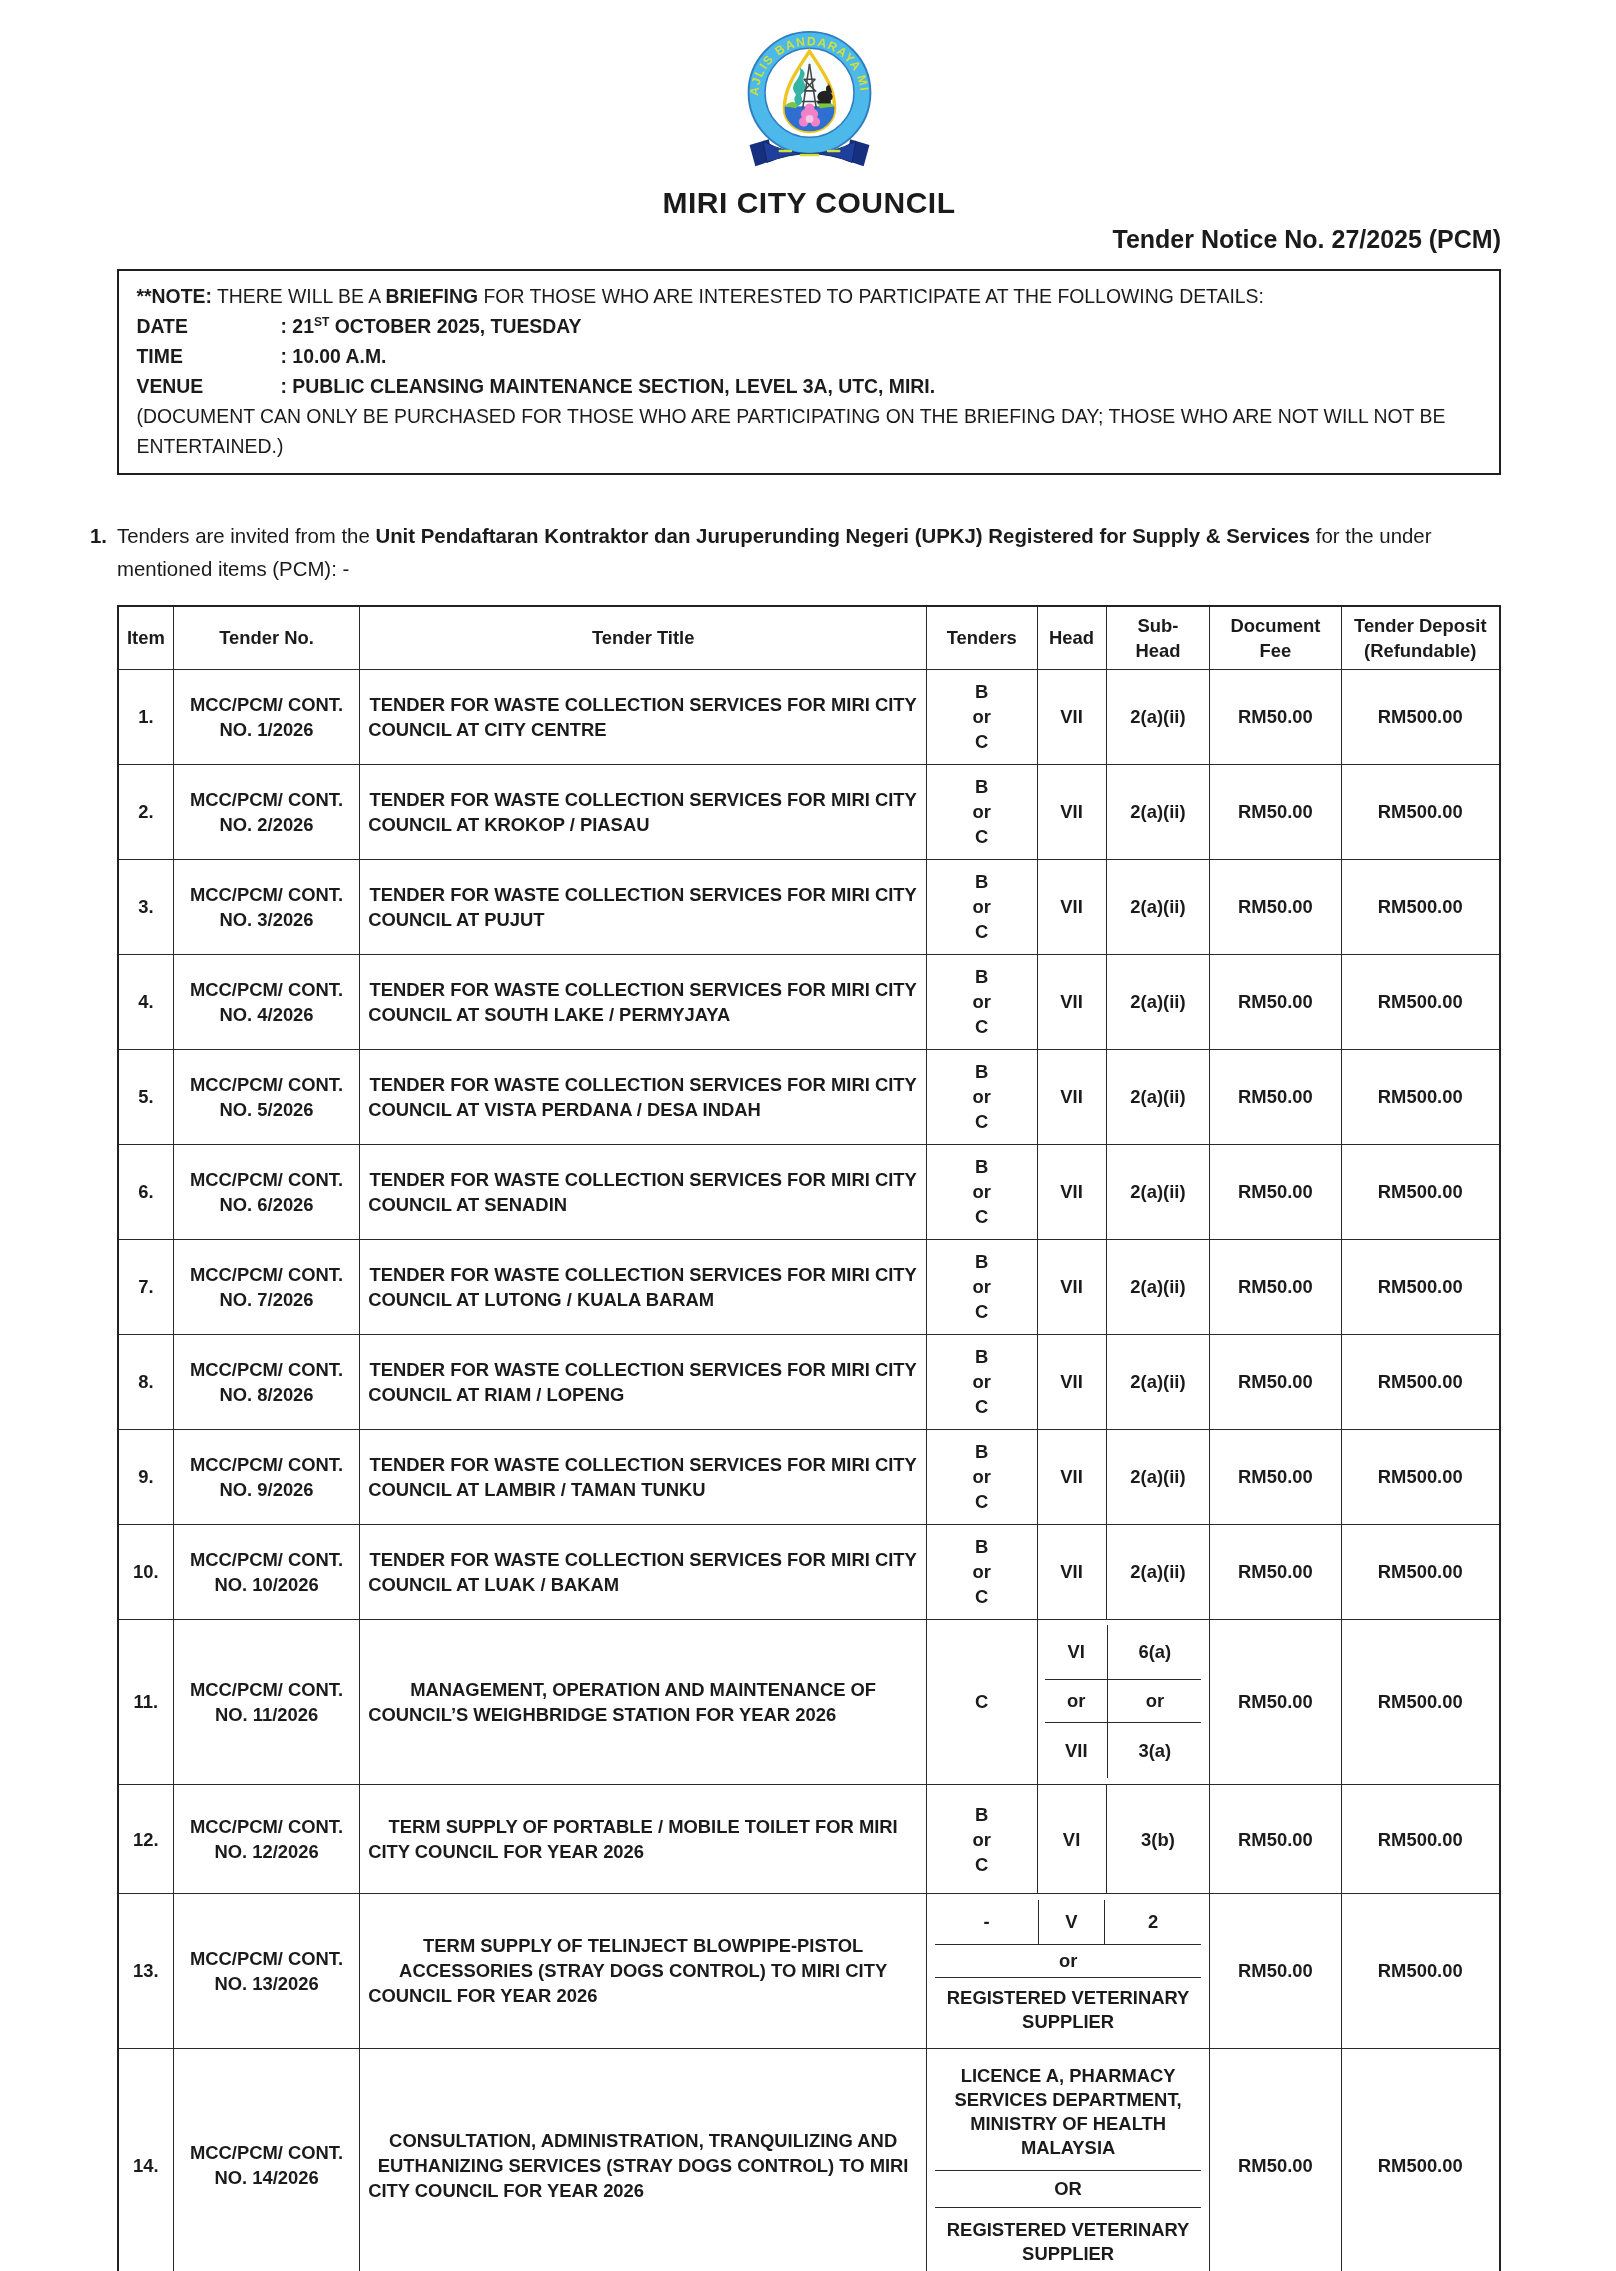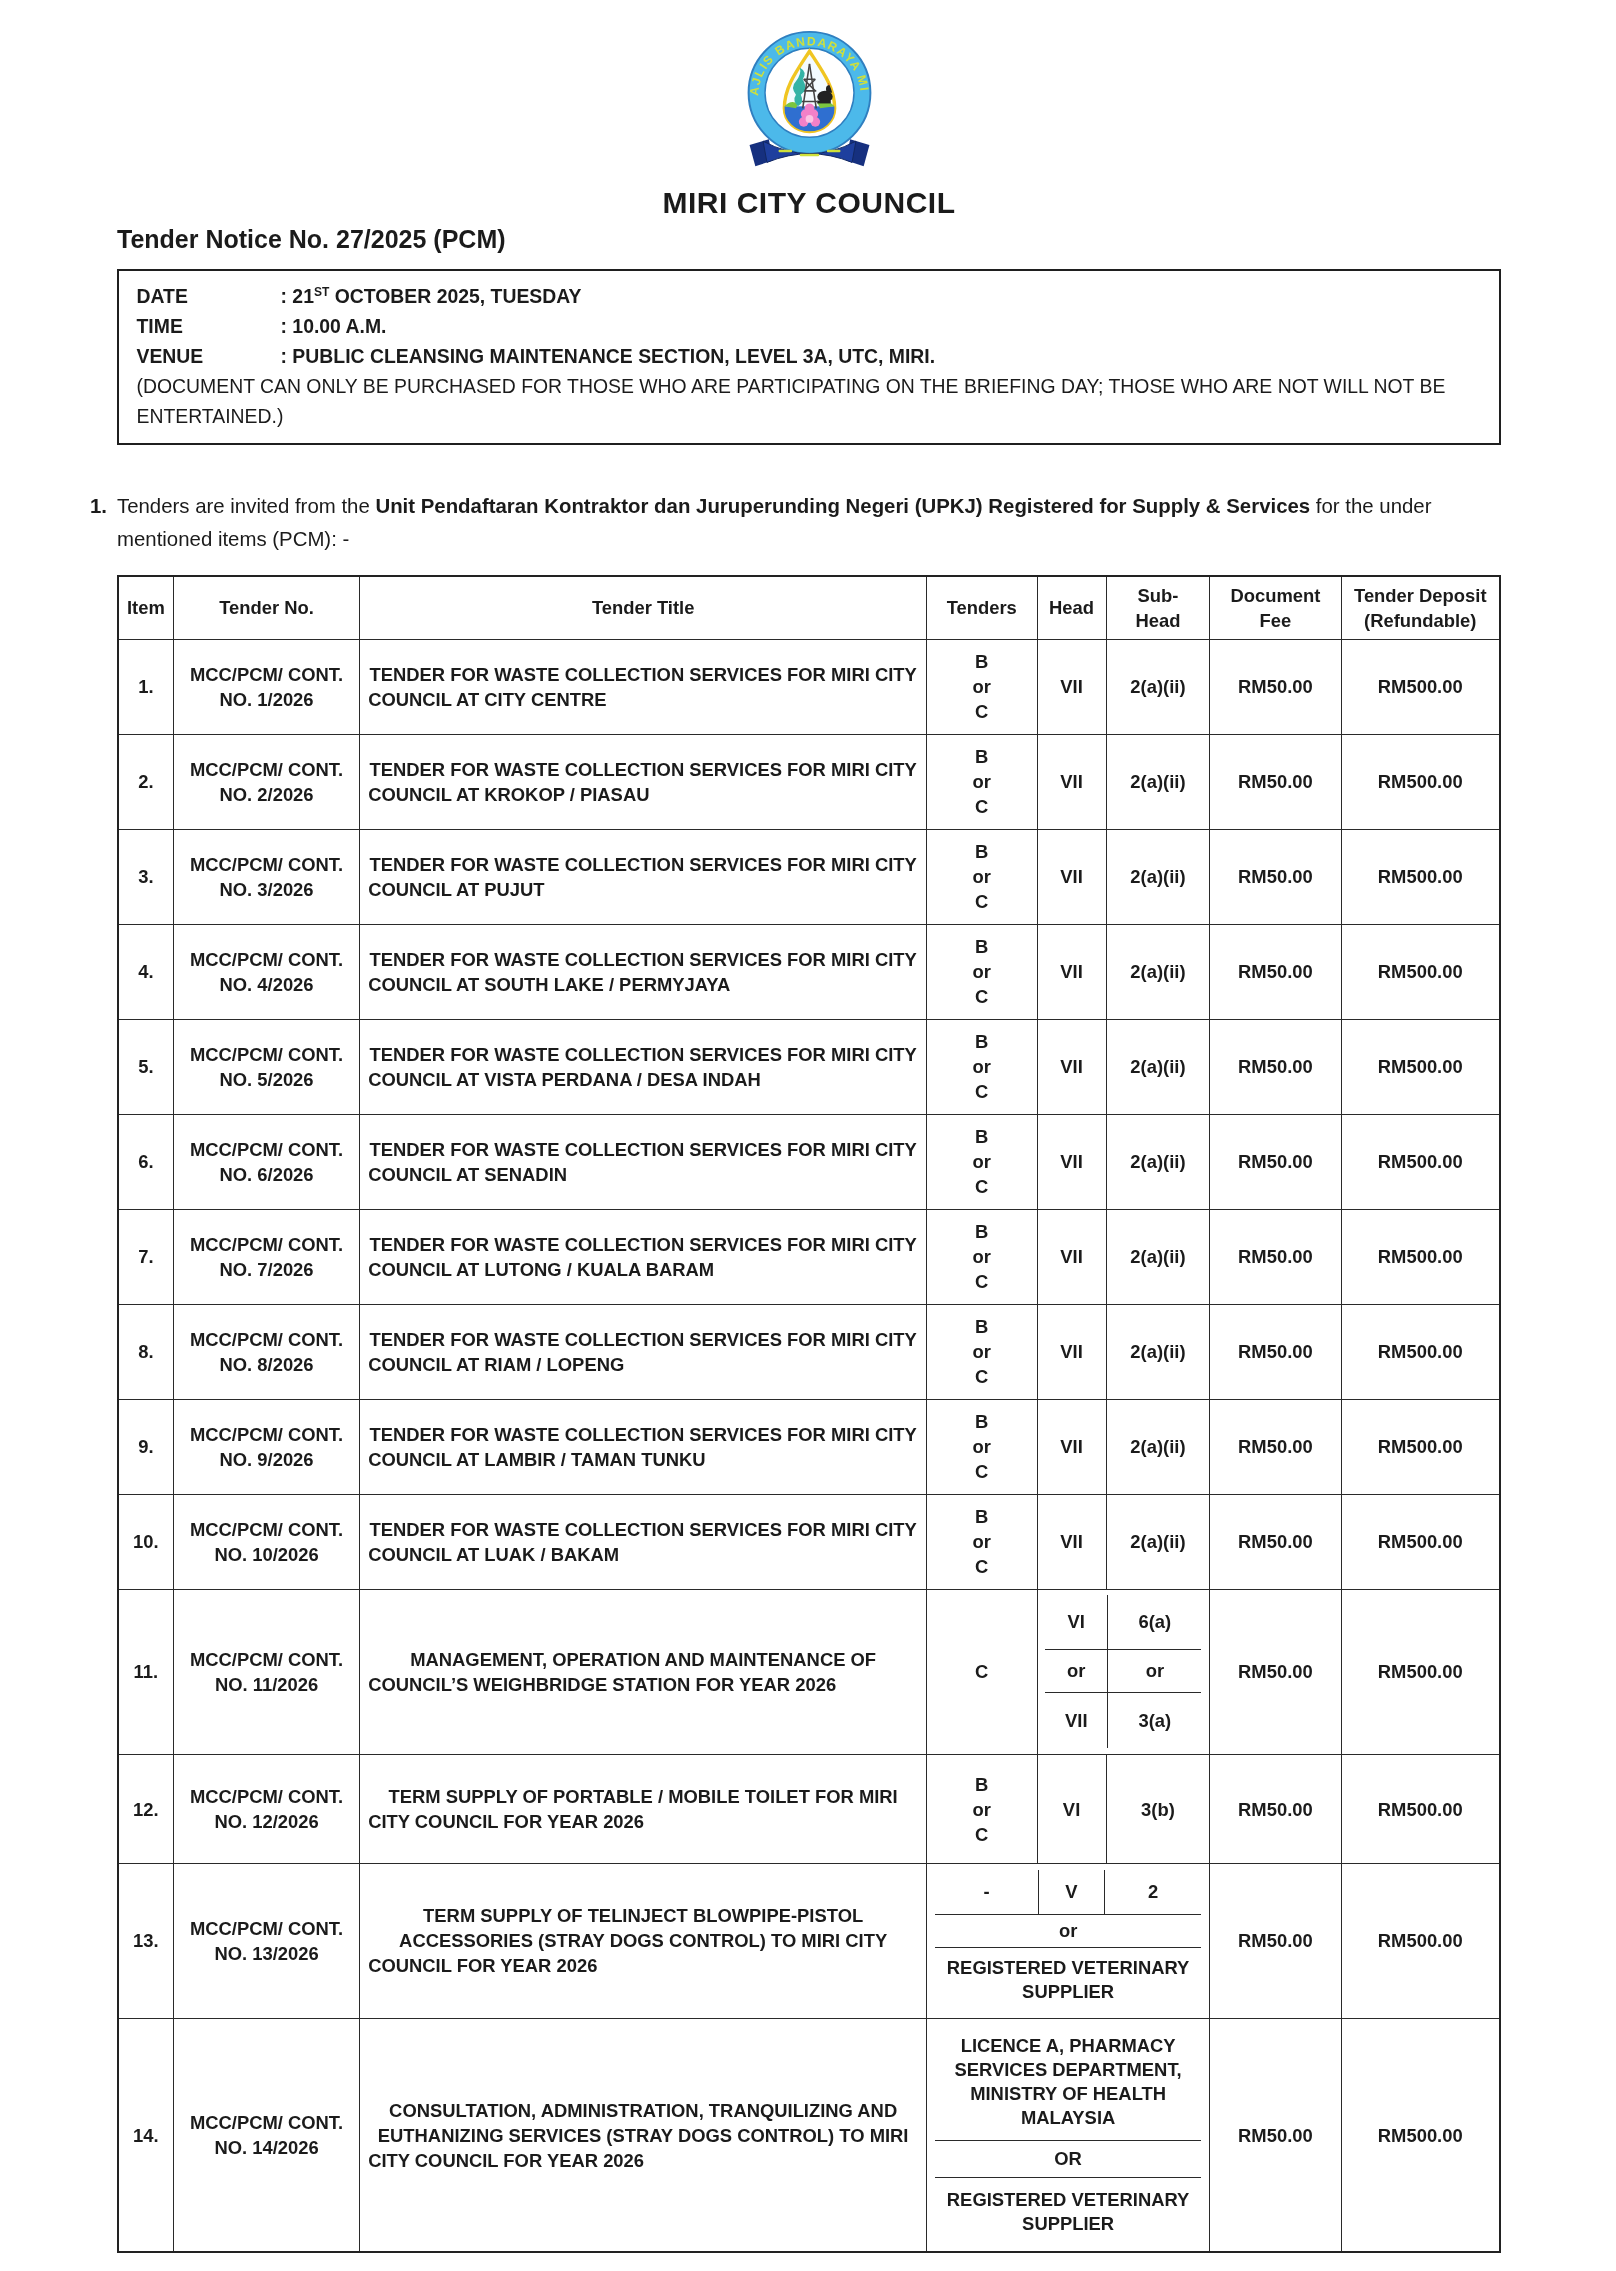--- a/index.html
+++ b/index.html
@@ -10,21 +10,21 @@
     background:#ffffff;
     font-family:"Liberation Sans", sans-serif;
     color:#1b1b1b;
     overflow:hidden;
   }
   .content { position:absolute; left:117px; right:116px; top:0; }
 
   
   .logo-wrap { text-align:center; padding-top:25px; }
   .org-name { text-align:center; font-size:30px; font-weight:bold; letter-spacing:0.5px; margin-top:3.9px; }
-  .notice-no { text-align:left; font-size:25px; font-weight:bold; margin-top:4.9px; }
+  .notice-no { text-align:right; font-size:25px; font-weight:bold; margin-top:4.9px; }
 
   
   .note-box {
     border:2.9px solid #1f1f1f;
     margin-top:15.5px;
     padding:9.7px 17.5px 11.6px 17.5px;
     font-size:19.4px; line-height:30px;
   }
   .note-box b { font-weight:bold; }
   .nrow { display:flex; }
@@ -140,20 +140,21 @@
             <rect x="94" y="129" width="14" height="2.5" rx="1"></rect>
             <rect x="66" y="133" width="20" height="2.5" rx="1"></rect>
           </g>
         </g>
       </svg>
     </div>
     <div class="org-name">MIRI CITY COUNCIL</div>
     <div class="notice-no">Tender Notice No. 27/2025 (PCM)</div>
 
     <div class="note-box">
+      <div><b>**NOTE:</b><span> THERE WILL BE A </span><b>BRIEFING</b><span> FOR THOSE WHO ARE INTERESTED TO PARTICIPATE AT THE FOLLOWING DETAILS:</span></div>
       <div class="nrow">
         <span class="nlabel">DATE</span>
         <span class="nvalue"><span>: 21</span><sup class="sp">ST</sup><span> OCTOBER 2025, TUESDAY</span></span>
       </div>
       <div class="nrow">
         <span class="nlabel">TIME</span>
         <span class="nvalue">: 10.00 A.M.</span>
       </div>
       <div class="nrow">
         <span class="nlabel">VENUE</span>

